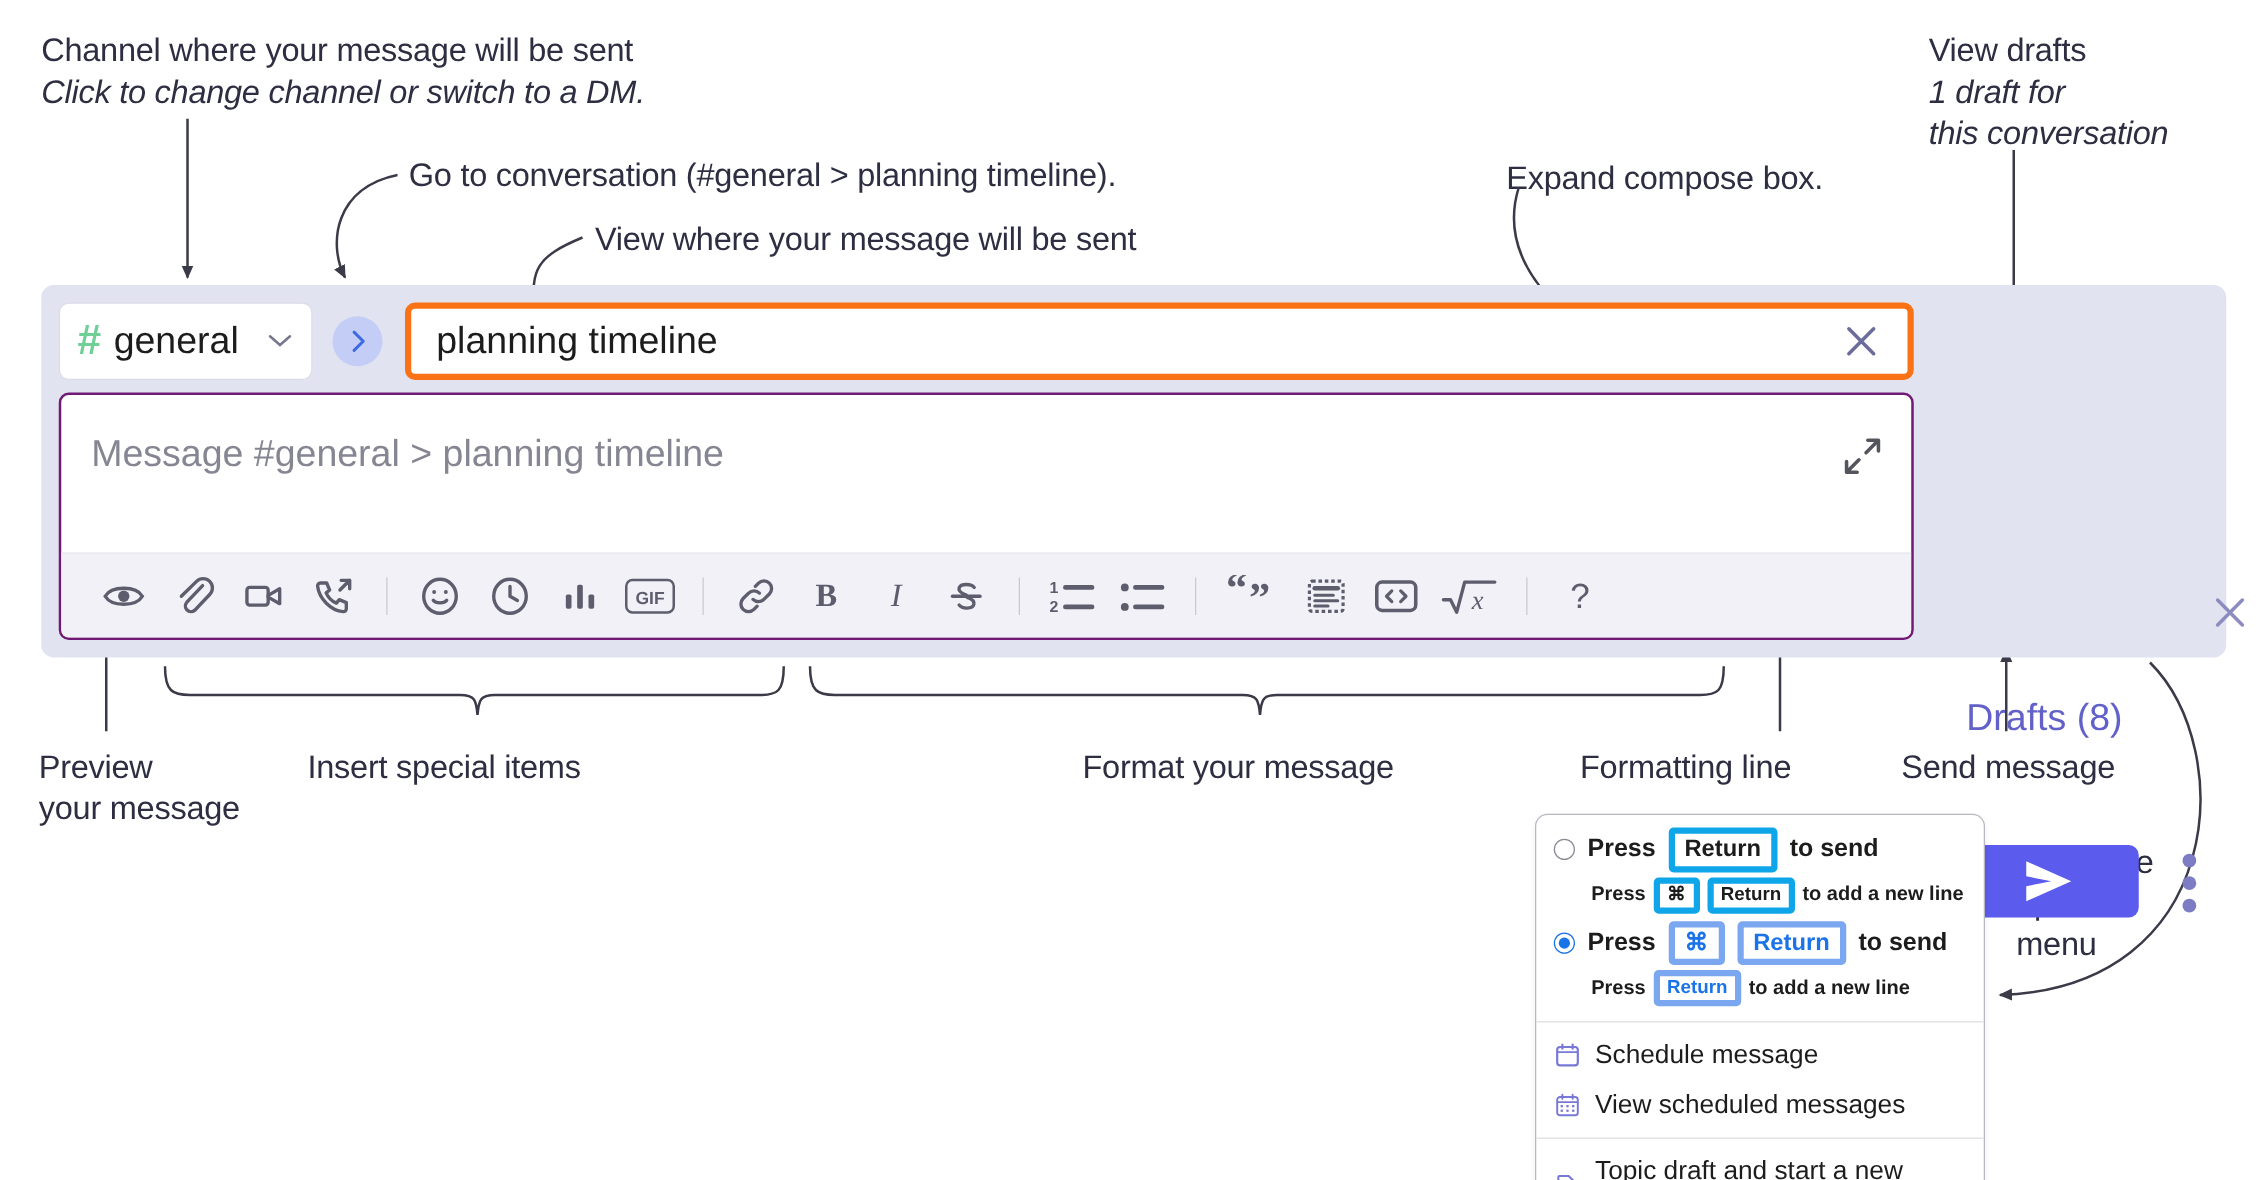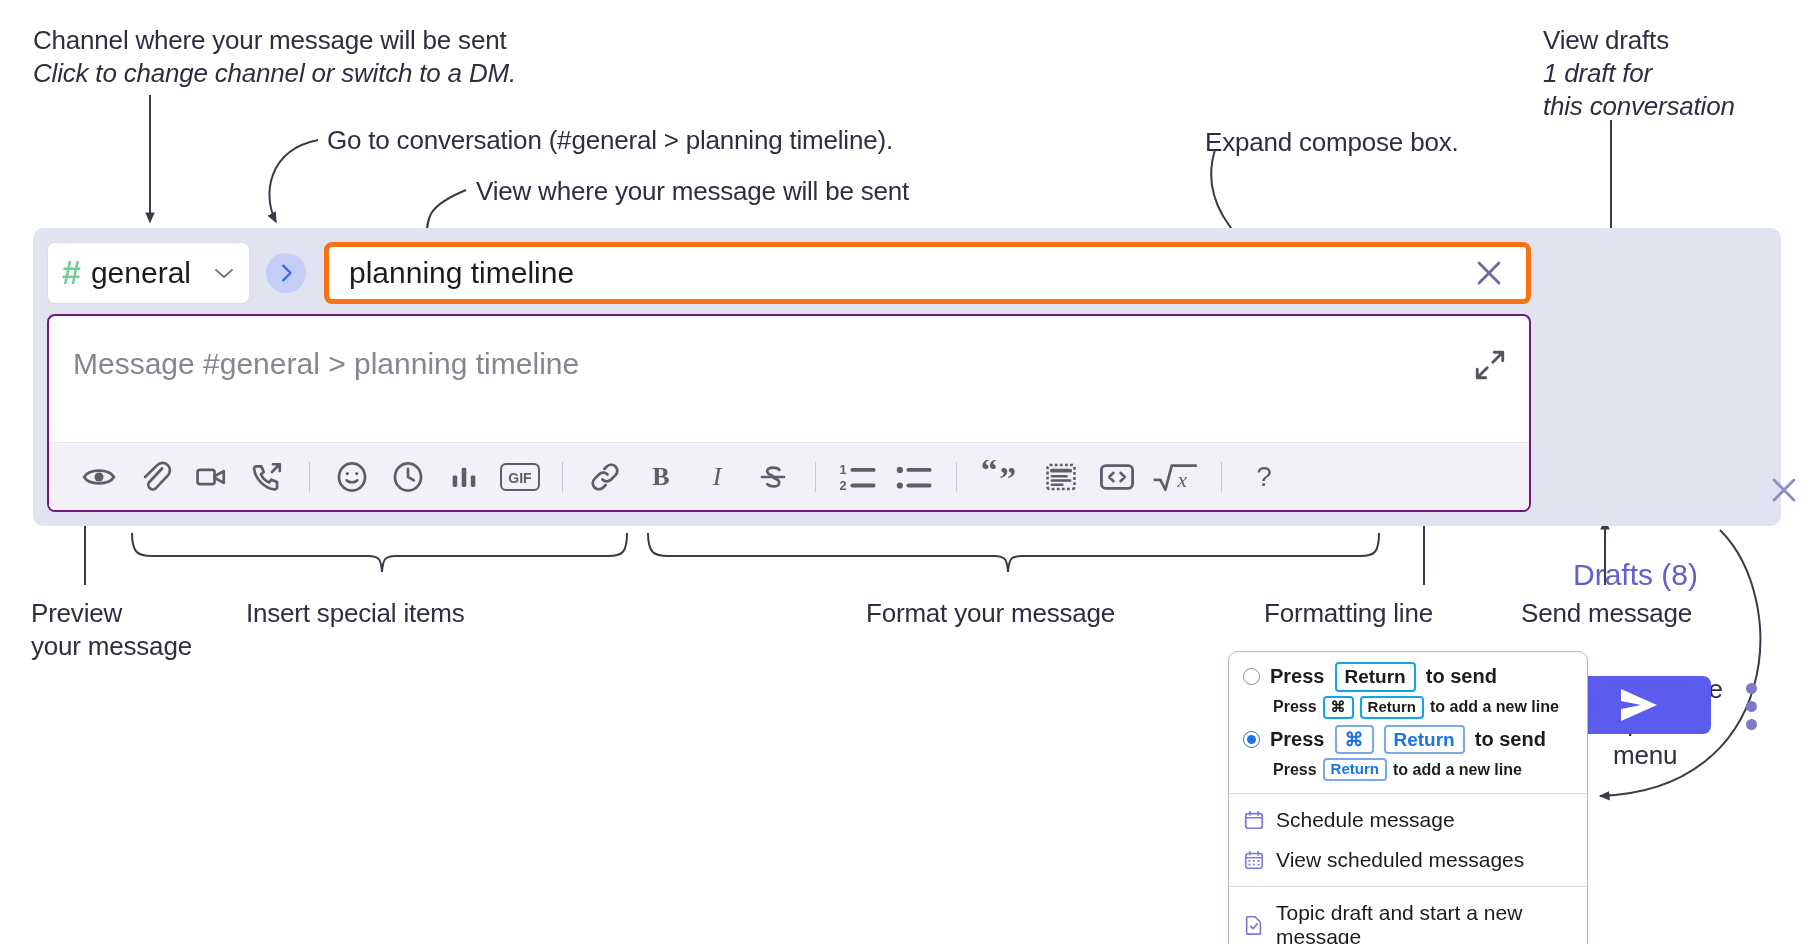--- a/index.html
+++ b/index.html
@@ -125,21 +125,21 @@
     font-size:20px;
     color:#1d1c1d;
     overflow:hidden;
   }
   .radio-block { padding:10px 14px 6px 14px;font-weight:bold; }
   .radio-row { display:flex; align-items:center; gap:10px; font-size:20px; }
   .radio-sub { display:flex; align-items:center; gap:6px; font-size:16px; margin:4px 0 6px 30px; color:#1d1c1d; }
   .rd { width:17px; height:17px; border-radius:50%; border:1.5px solid #8a8a96; display:inline-block; flex:none; }
   .rd.on { border-color:#1a73e8; position:relative; }
   .rd.on::after { content:""; position:absolute; left:3px; top:3px; width:9px; height:9px; border-radius:50%; background:#1a73e8; }
-  .key { border:2px solid #0ea5e9; border-radius:4px; padding:1px 8px; font-size:19px; display:inline-block; line-height:1.25; }
+  .key { border:5px solid #0ea5e9; border-radius:4px; padding:1px 8px; font-size:19px; display:inline-block; line-height:1.25; }
   .key.sm { font-size:15px; padding:0px 6px; }
   .key.blue { border-color:#7aa7f0; color:#1a73e8; }
   .menu-div { height:1px; background:#ddddE3; }
   .menu-item { display:flex; align-items:center; gap:11px; padding:8px 14px; font-size:21px; cursor:pointer; }
   .menu-item svg { flex:none; }
 </style>
 </head>
 <body>
 
 <div class="ann" style="left:33px; top:24px;">

